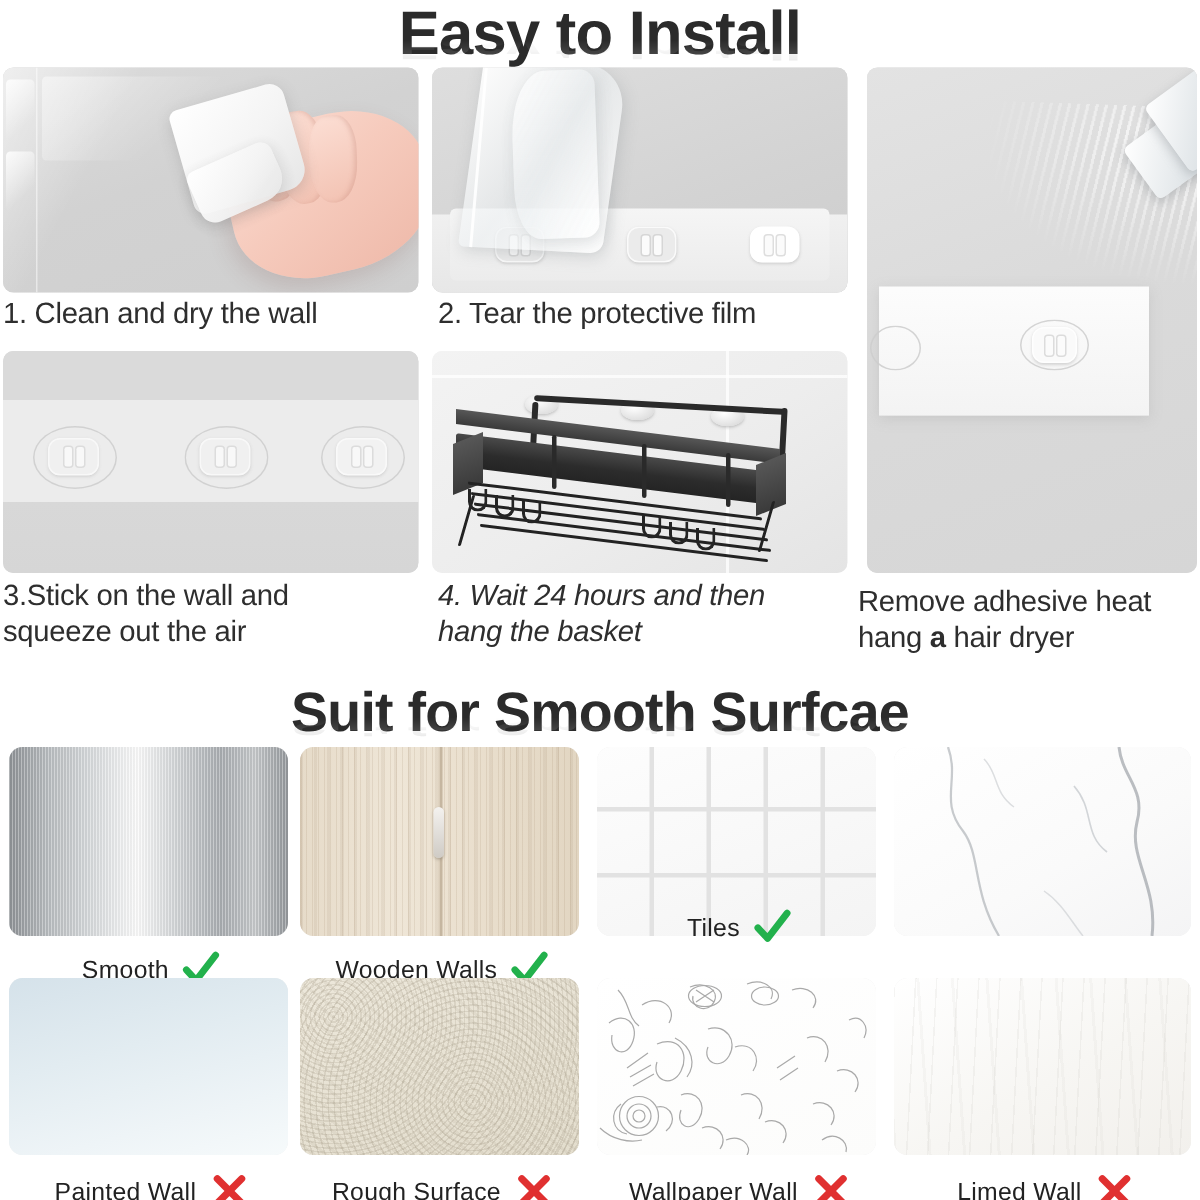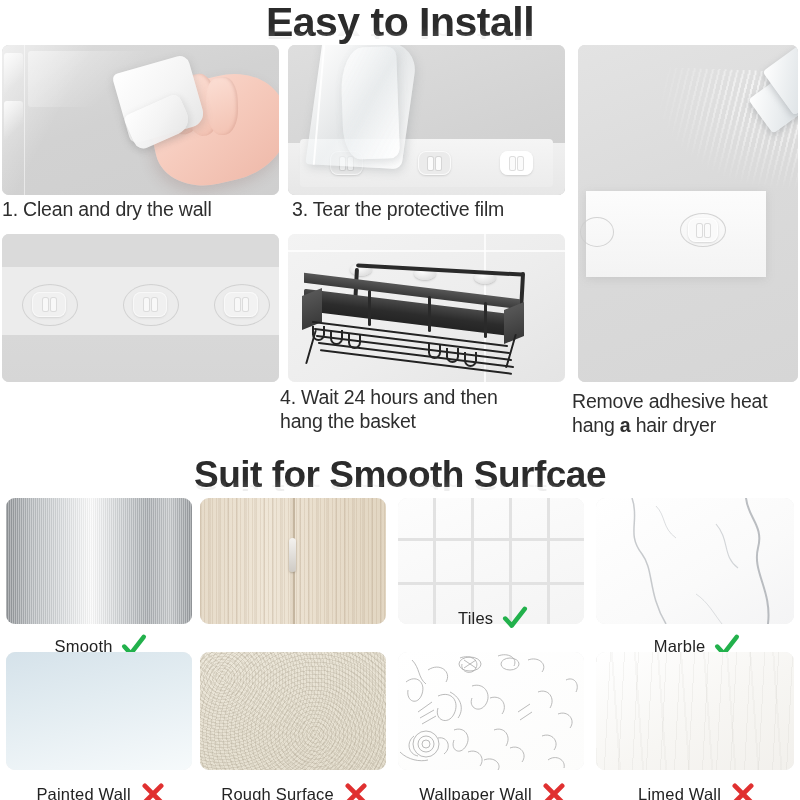--- a/index.html
+++ b/index.html
@@ -277,40 +277,42 @@
       </div>
     <div class="pad" style="left:212px;bottom:20px;width:33px;height:24px;background:#fff;">
         <i></i>
         <i></i>
       </div>
 
     <div class="film-sheet" style="left:26px;top:-4px;width:96px;height:126px;border-radius:2px 30px 8px 4px;transform:rotate(3deg) skewX(-5deg);"></div>
     <div class="film-sheet" style="left:54px;top:2px;width:56px;height:112px;border-radius:40% 10px 10px 30%;opacity:.85;transform:rotate(-2deg);"></div>
     <div style="position:absolute;left:30px;top:0;width:2px;height:120px;background:rgba(255,255,255,.9);transform:rotate(5deg);"></div>
   </div>
-  <div class="caption" style="left:292px;top:198px;width:285px;">3. Tear the protective film</div>
+  <div class="caption" style="left:292px;top:198px;width:285px;">2. Tear the protective film</div>
 
   <div class="panel" style="left:2px;top:234px;width:277px;height:148px;">
     <div style="position:absolute;inset:0;background:linear-gradient(180deg,#dadada 0%,#dadada 22%,#ececec 22%,#ececec 68%,#d8d8d8 68%,#d6d6d6 100%);"></div>
     <div class="pad" style="left:30px;top:58px;width:34px;height:25px;background:#f2f2f2;opacity:.8;">
         <i></i>
         <i></i>
       </div>
     <div class="pad" style="left:131px;top:58px;width:34px;height:25px;background:#f2f2f2;opacity:.8;">
         <i></i>
         <i></i>
       </div>
     <div class="pad" style="left:222px;top:58px;width:34px;height:25px;background:#f4f4f4;opacity:.85;">
         <i></i>
         <i></i>
       </div>
     <div class="pad-ring" style="left:20px;top:50px;width:56px;height:42px;"></div>
     <div class="pad-ring" style="left:121px;top:50px;width:56px;height:42px;"></div>
     <div class="pad-ring" style="left:212px;top:50px;width:56px;height:42px;"></div>
   </div>
+  <div class="caption" style="left:2px;top:386px;width:285px;">3.Stick on the wall and
+squeeze out the air</div>
 
   <div class="panel" style="left:288px;top:234px;width:277px;height:148px;background:#f1f1f1;">
     <div class="caddy-bg"></div>
     <div class="tile-line" style="left:0;top:16px;width:100%;height:2px;"></div>
     <div class="tile-line" style="left:196px;top:0;width:2px;height:100%;"></div>
 
     <div class="suction" style="left:62px;top:29px;"></div>
     <div class="suction" style="left:126px;top:33px;"></div>
     <div class="suction" style="left:186px;top:37px;"></div>
 
@@ -335,21 +337,21 @@
     <div class="wire" style="left:22px;top:96px;width:2px;height:34px;transform:skewX(-16deg);"></div>
     <div class="wire" style="left:222px;top:100px;width:2px;height:34px;transform:skewX(-16deg);"></div>
 
     <div class="hook" style="left:24px;top:92px;"></div>
     <div class="hook" style="left:42px;top:96px;"></div>
     <div class="hook" style="left:60px;top:100px;"></div>
     <div class="hook" style="left:140px;top:110px;"></div>
     <div class="hook" style="left:158px;top:114px;"></div>
     <div class="hook" style="left:176px;top:118px;"></div>
   </div>
-  <div class="caption" style="left:280px;top:386px;width:285px;">4. Wait 24 hours and then
+  <div class="caption" style="left:292px;top:386px;width:285px;font-style:italic;">4. Wait 24 hours and then
 hang the basket</div>
 
   <div class="panel" style="left:578px;top:45px;width:220px;height:337px;">
     <div class="dryer-bg"></div>
     <div class="film-overlay" style="left:8px;top:146px;width:180px;height:86px;"></div>
     <div class="pad-ring" style="left:102px;top:168px;width:46px;height:34px;"></div>
     <div class="pad" style="left:110px;top:173px;width:30px;height:24px;background:#fafafa;">
         <i></i>
         <i></i>
       </div>
@@ -375,20 +377,26 @@
     <span>Smooth</span>
     <svg class="mark" style="position:relative;top:7px;left:4px;" viewBox="0 0 24 24">
         <path d="M3 12.5 L9 19 L21 3.5" stroke="#22b14c" stroke-width="4.2" fill="none" stroke-linecap="round" stroke-linejoin="round"></path>
       </svg>
   </div>
 
   <div class="swatch" style="left:200px;top:498px;width:186px;height:126px;">
     <div class="tex-wood"></div>
     <div class="wood-seam"></div>
     <div class="wood-handle"></div>
+  </div>
+  <div class="sw-label" style="left:200px;top:626px;width:186px;">
+    <span>Wooden Walls</span>
+    <svg class="mark" style="position:relative;top:7px;left:4px;" viewBox="0 0 24 24">
+        <path d="M3 12.5 L9 19 L21 3.5" stroke="#22b14c" stroke-width="4.2" fill="none" stroke-linecap="round" stroke-linejoin="round"></path>
+      </svg>
   </div>
 
   <div class="swatch" style="left:398px;top:498px;width:186px;height:126px;">
     <div class="tex-tile"></div>
     <div style="position:absolute;left:0;top:40px;width:100%;height:3px;background:#e2e2e2;"></div>
     <div style="position:absolute;left:0;top:84px;width:100%;height:3px;background:#e2e2e2;"></div>
     <div style="position:absolute;left:35px;top:0;width:3px;height:100%;background:#e2e2e2;"></div>
     <div style="position:absolute;left:73px;top:0;width:3px;height:100%;background:#e2e2e2;"></div>
     <div style="position:absolute;left:111px;top:0;width:3px;height:100%;background:#e2e2e2;"></div>
     <div style="position:absolute;left:149px;top:0;width:3px;height:100%;background:#e2e2e2;"></div>
@@ -402,26 +410,20 @@
 
   <div class="swatch" style="left:596px;top:498px;width:198px;height:126px;">
     <div class="tex-marble"></div>
     <svg style="position:absolute;inset:0;width:100%;height:100%;" viewBox="0 0 198 126" preserveAspectRatio="none">
       <path d="M36 0 C44 22, 30 36, 46 56 C58 72, 52 96, 70 126" stroke="#9aa0a6" stroke-width="1.5" fill="none" opacity=".55"></path>
       <path d="M150 0 C152 20, 168 28, 162 50 C156 74, 176 92, 172 126" stroke="#8f959b" stroke-width="2" fill="none" opacity=".6"></path>
       <path d="M120 26 C134 42, 126 58, 142 70" stroke="#aab0b6" stroke-width="1.1" fill="none" opacity=".5"></path>
       <path d="M60 8 C70 18, 66 30, 80 40" stroke="#b3b8bd" stroke-width="1" fill="none" opacity=".45"></path>
       <path d="M100 96 C112 104, 118 116, 126 126" stroke="#aeb4b9" stroke-width="1" fill="none" opacity=".4"></path>
     </svg>
-  </div>
-  <div class="sw-label" style="left:596px;top:626px;width:198px;">
-    <span>Marble</span>
-    <svg class="mark" style="position:relative;top:7px;left:4px;" viewBox="0 0 24 24">
-        <path d="M3 12.5 L9 19 L21 3.5" stroke="#22b14c" stroke-width="4.2" fill="none" stroke-linecap="round" stroke-linejoin="round"></path>
-      </svg>
   </div>
 
   <div class="swatch" style="left:6px;top:652px;width:186px;height:118px;">
     <div class="tex-painted"></div>
   </div>
   <div class="sw-label" style="left:6px;top:774px;width:186px;">
     <span>Painted Wall</span>
     <svg class="mark" style="position:relative;top:7px;left:4px;" viewBox="0 0 24 24">
         <path d="M4.5 4.5 L19.5 19.5 M19.5 4.5 L4.5 19.5" stroke="#e03030" stroke-width="4.4" fill="none" stroke-linecap="round"></path>
       </svg>

